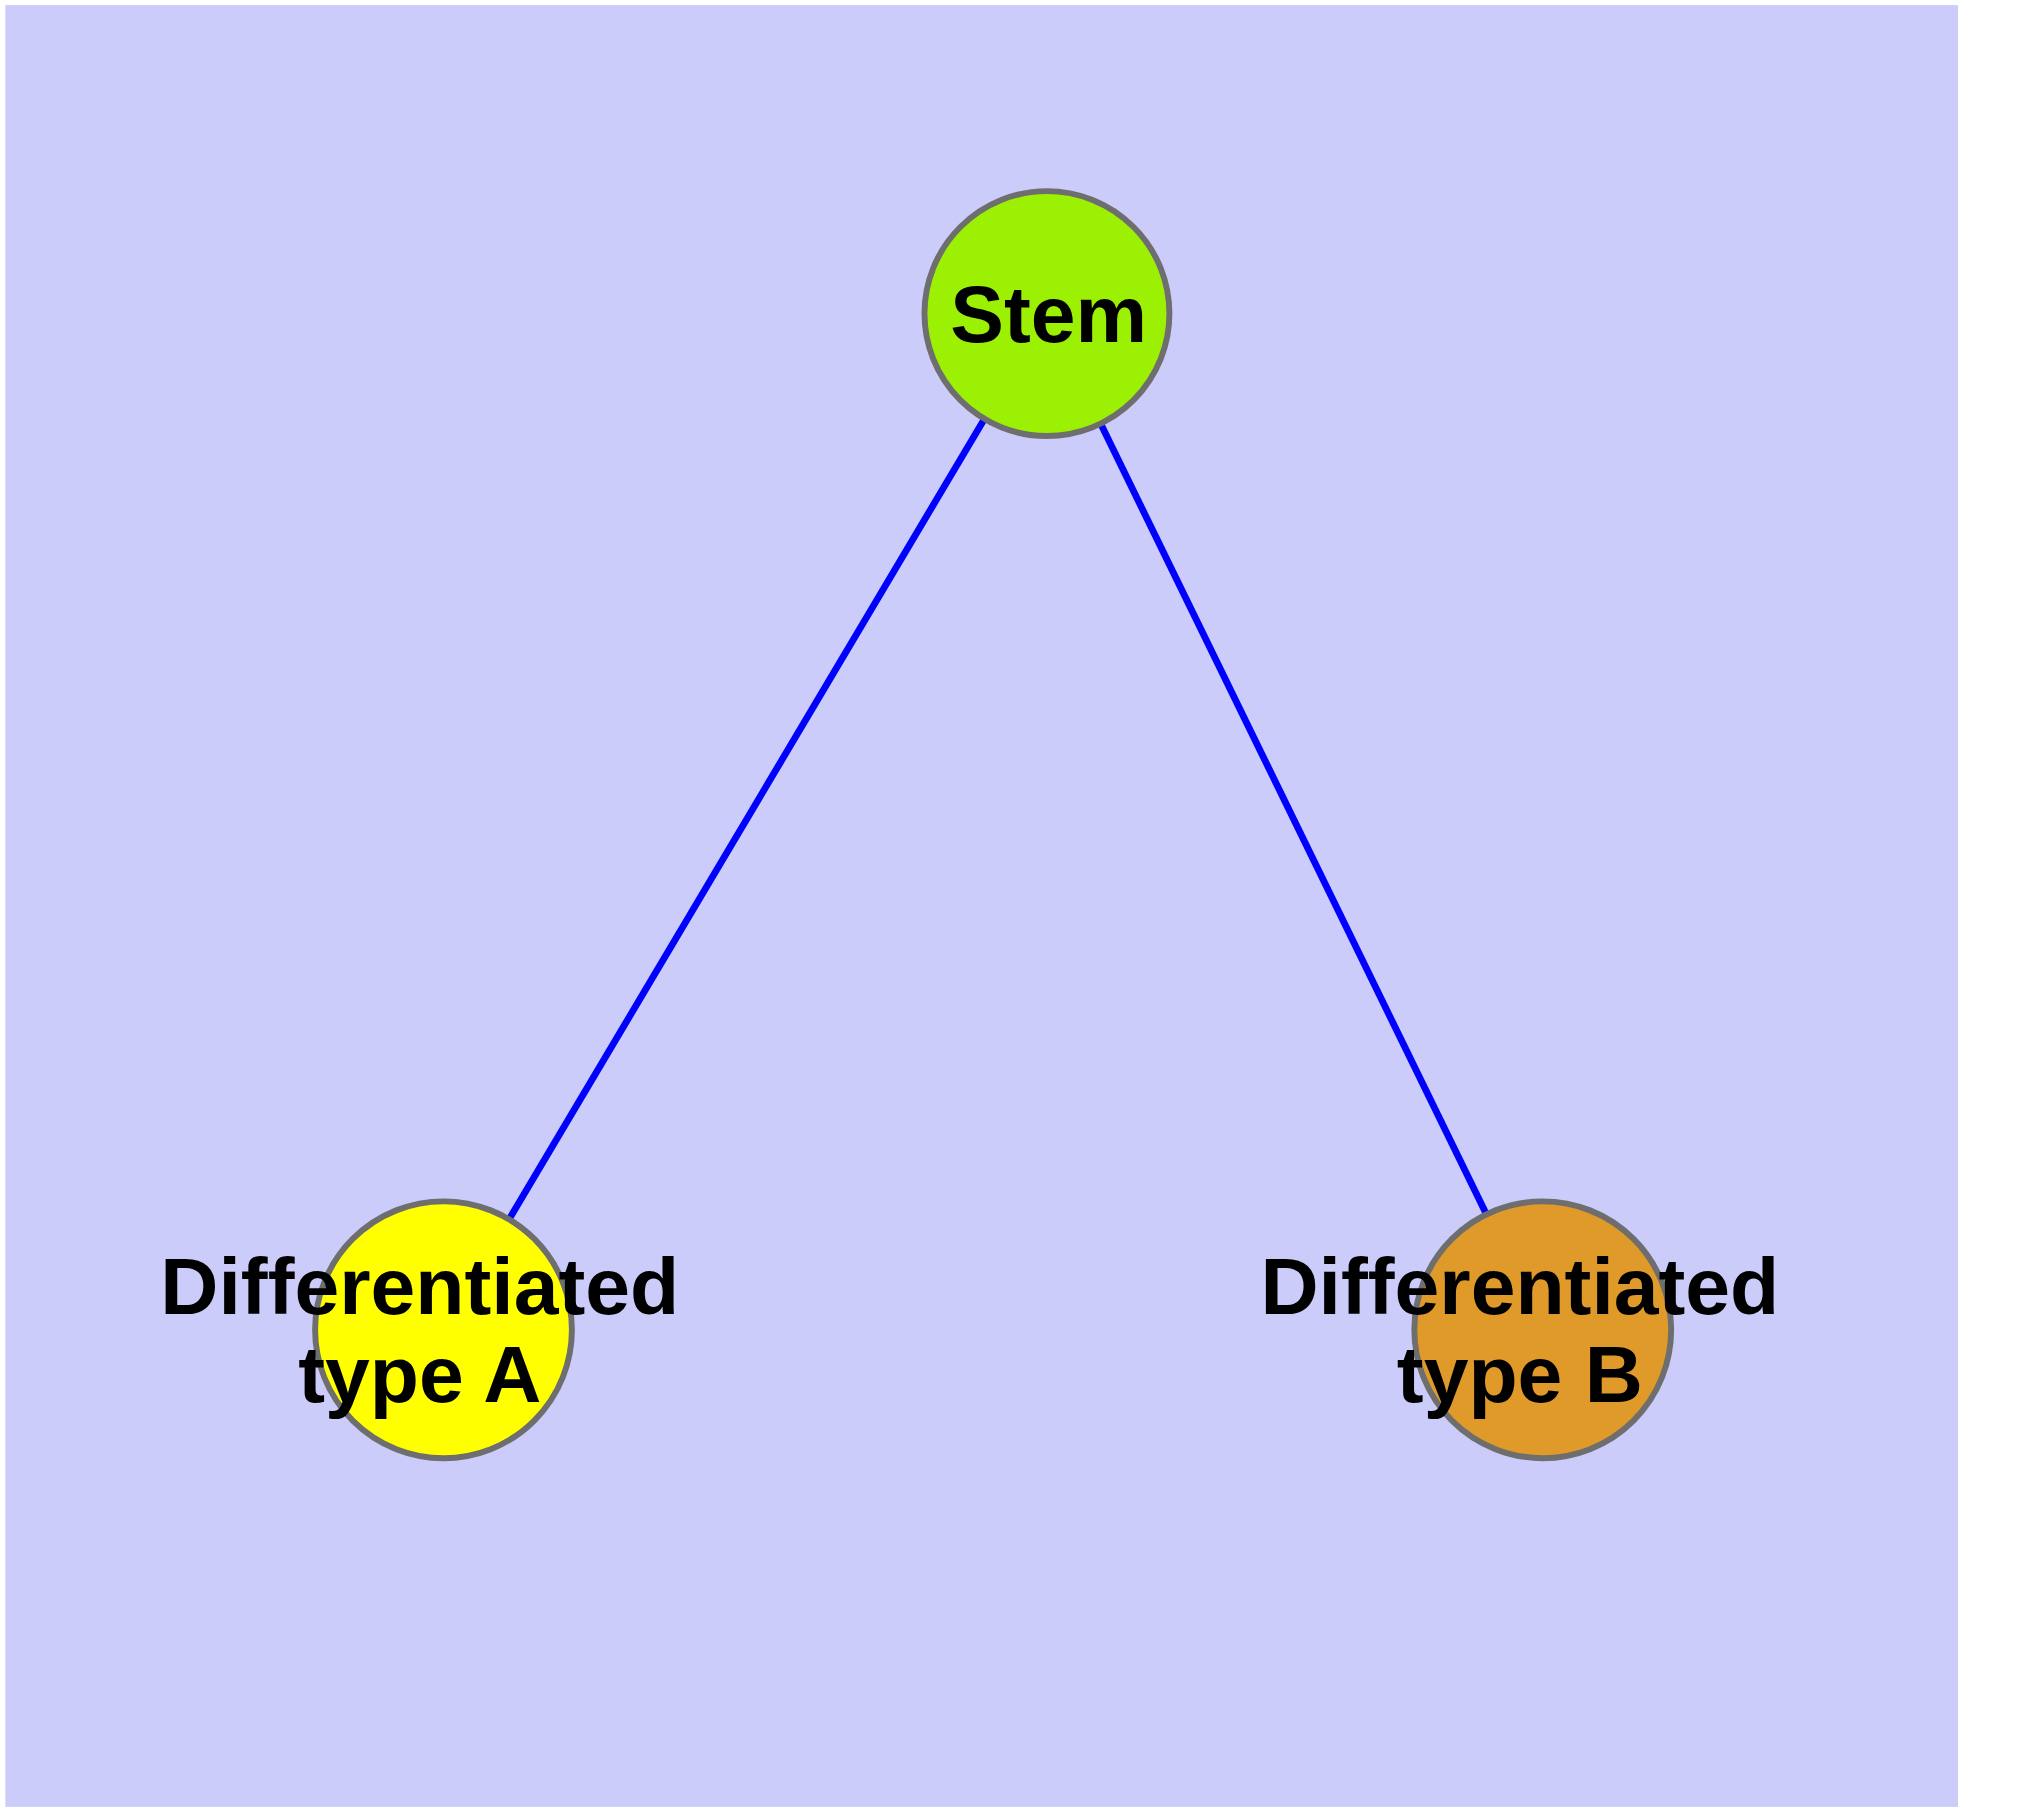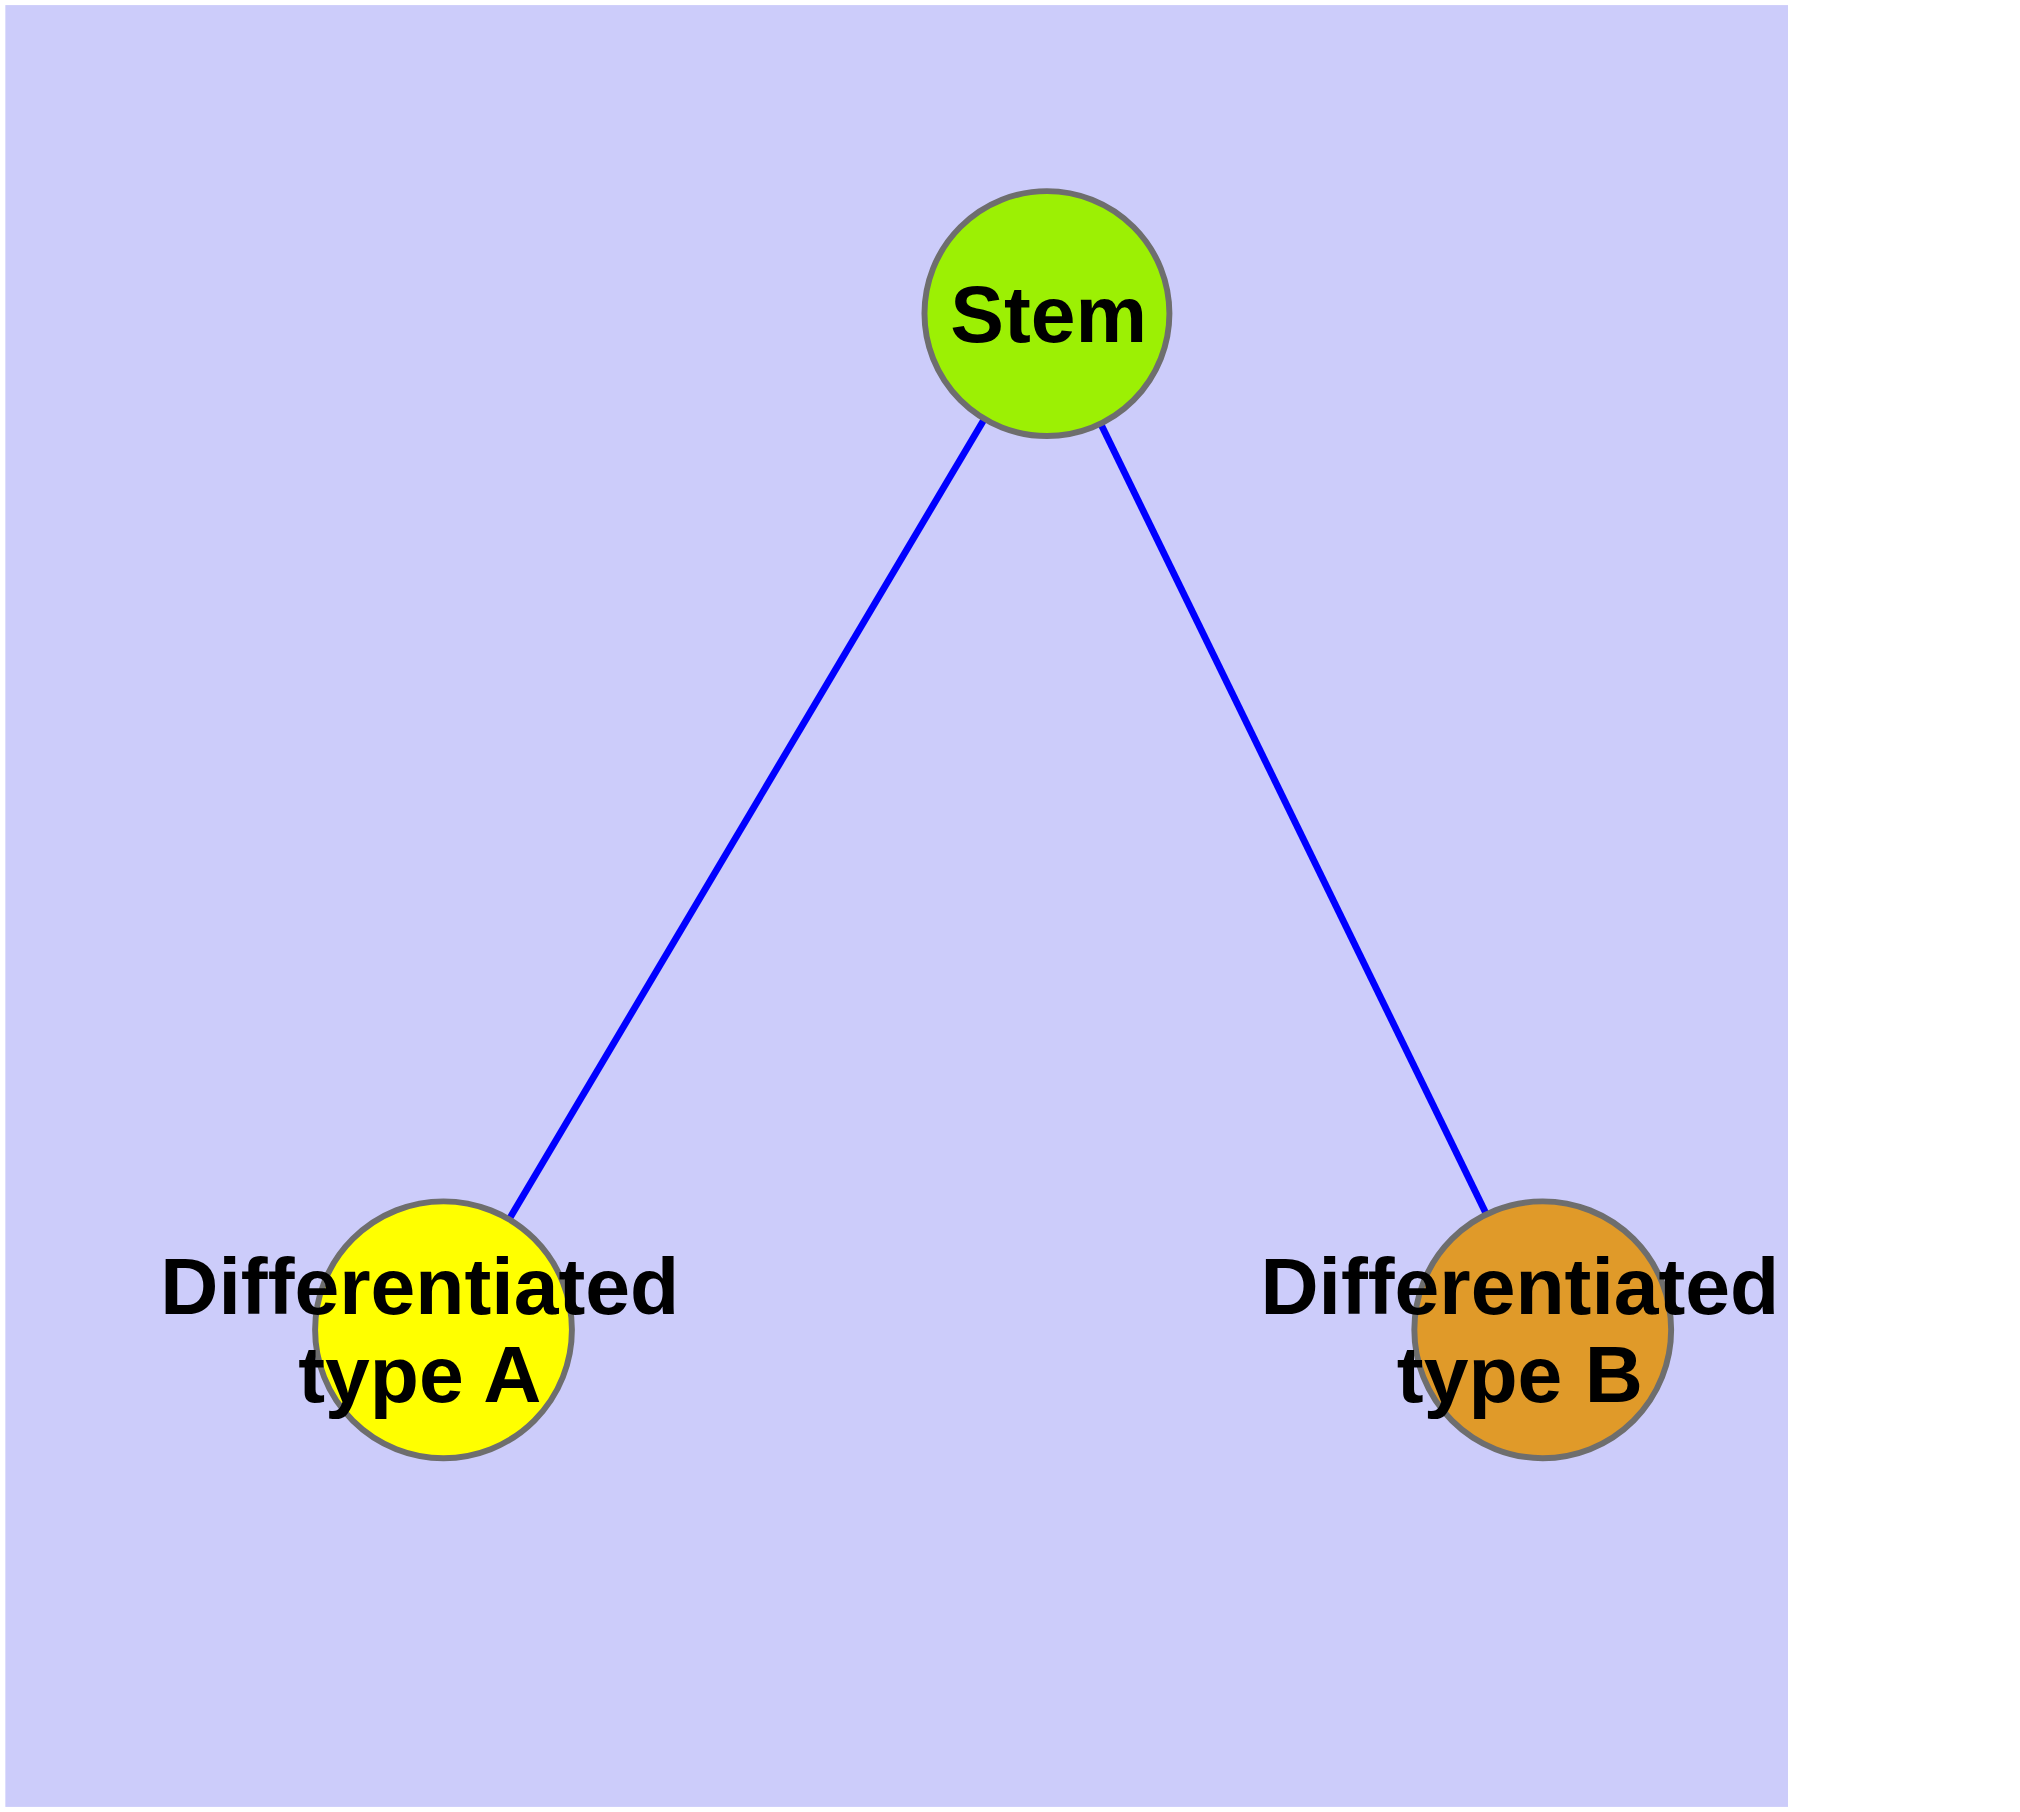--- a/index.html
+++ b/index.html
@@ -6,21 +6,21 @@
   html, body {
     margin: 0;
     padding: 0;
     background: #ffffff;
   }
   body {
     font-family: "Liberation Sans", sans-serif;
   }
   #canvas {
     position: relative;
-    width: 1788px;
+    width: 1958px;
     height: 1812px;
     background: #ffffff;
     overflow: hidden;
   }
   #graph-svg {
     position: absolute;
     left: 0;
     top: 0;
     width: 2021px;
     height: 1812px;

